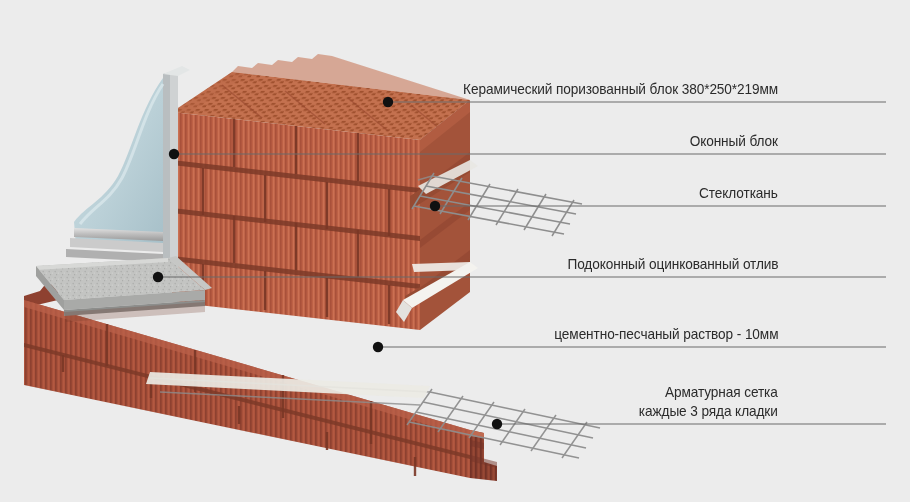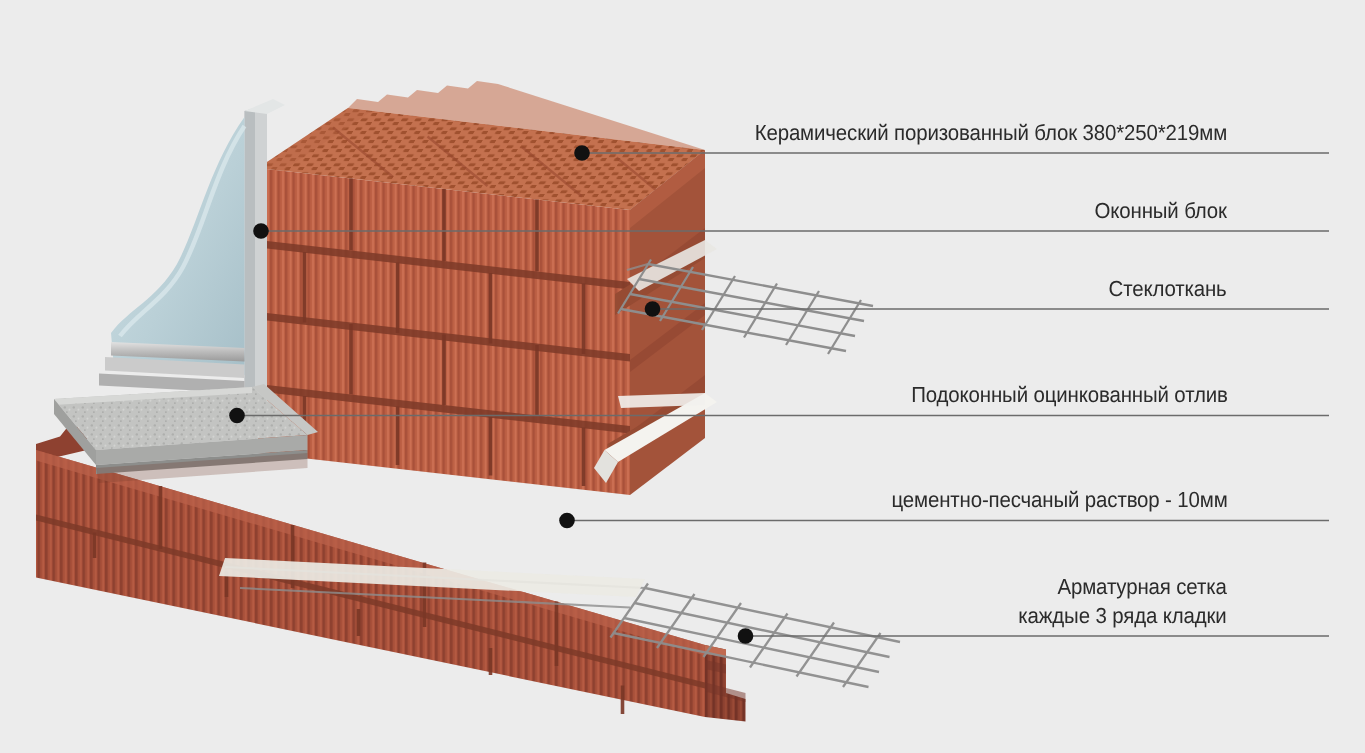--- a/index.html
+++ b/index.html
@@ -4,21 +4,21 @@
 <title>Ceramic Block Wall Diagram</title>
 <style>
   html,body{margin:0;padding:0;}
   body{
     width:910px;height:502px;
     background:#ececec;
     font-family:"Liberation Sans","DejaVu Sans",sans-serif;
     overflow:hidden;
     position:relative;
   }
-  #stage{position:absolute;left:0;top:0;width:802px;height:502px;padding-left:40px;}
+  #stage{position:absolute;left:0;top:0;width:802px;height:502px;}
   #stage svg{position:absolute;left:0;top:0;}
 
   .callout-label{
     position:absolute;
     color:#2b2b2b;
     font-size:14.5px;
     letter-spacing:-0.1px;
     white-space:nowrap;
     text-align:right;
     line-height:1.28;

